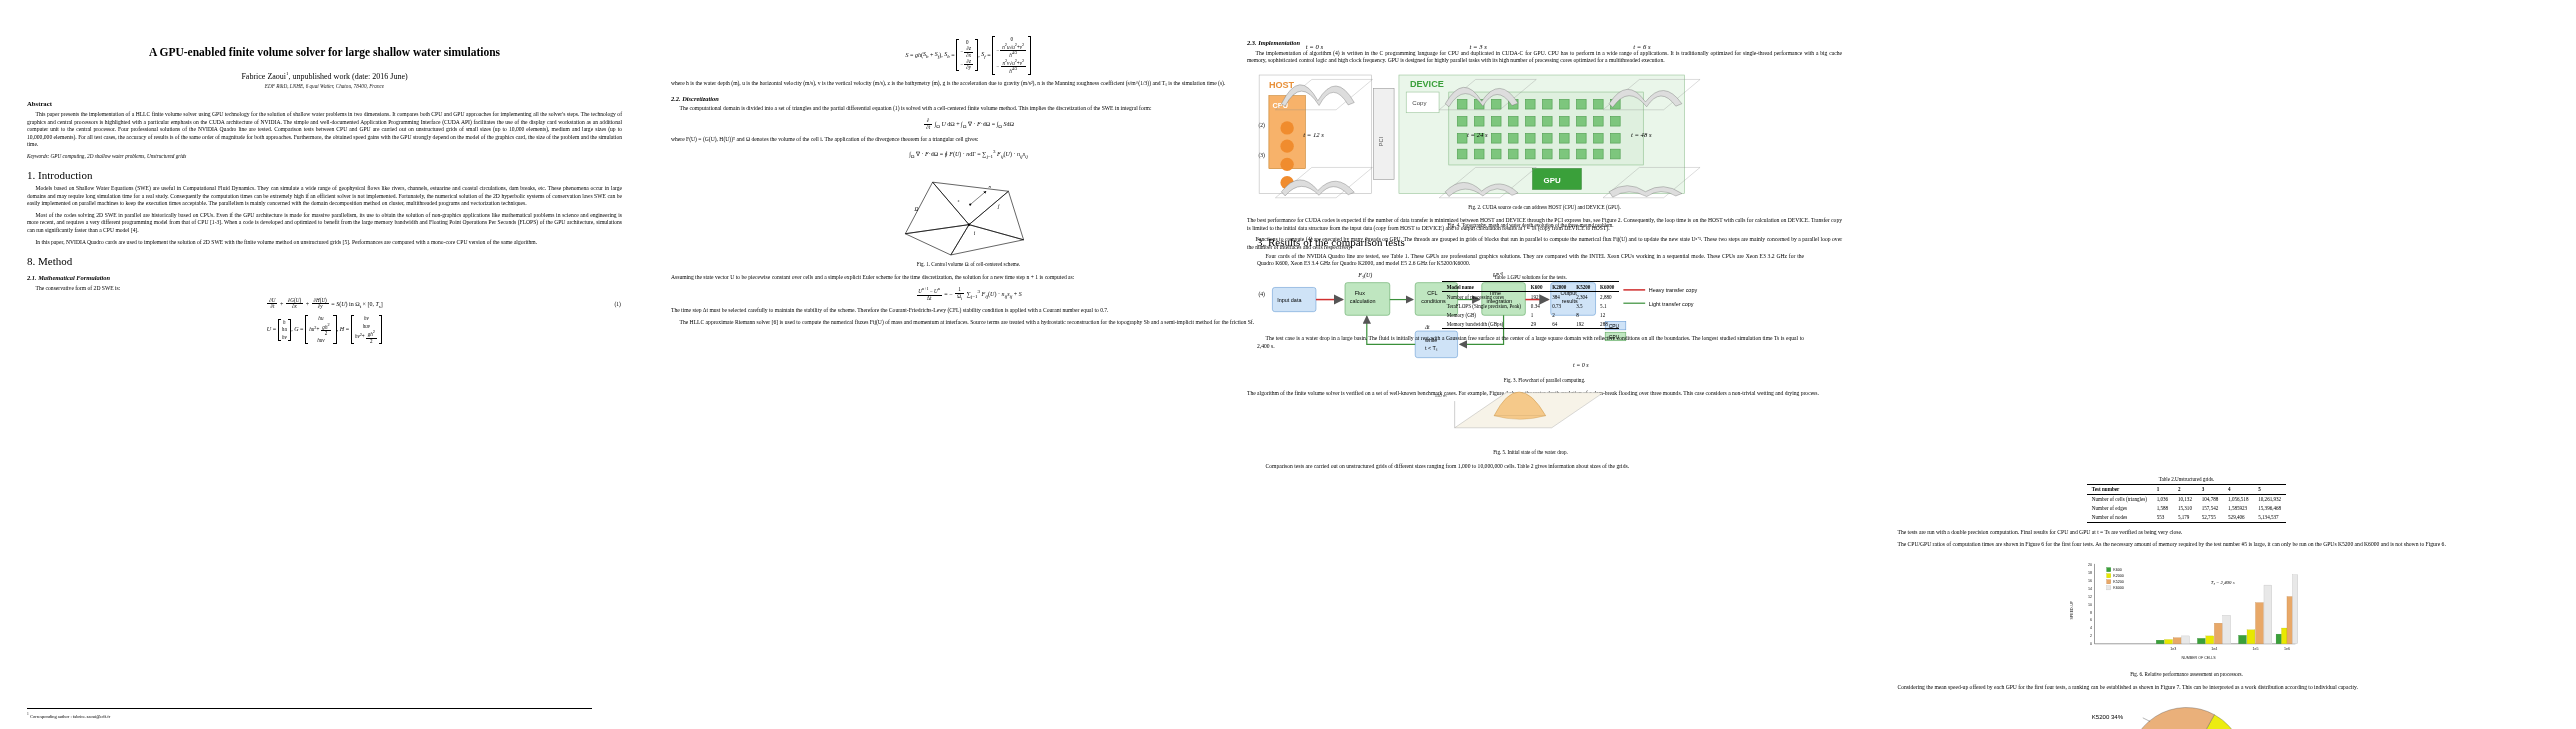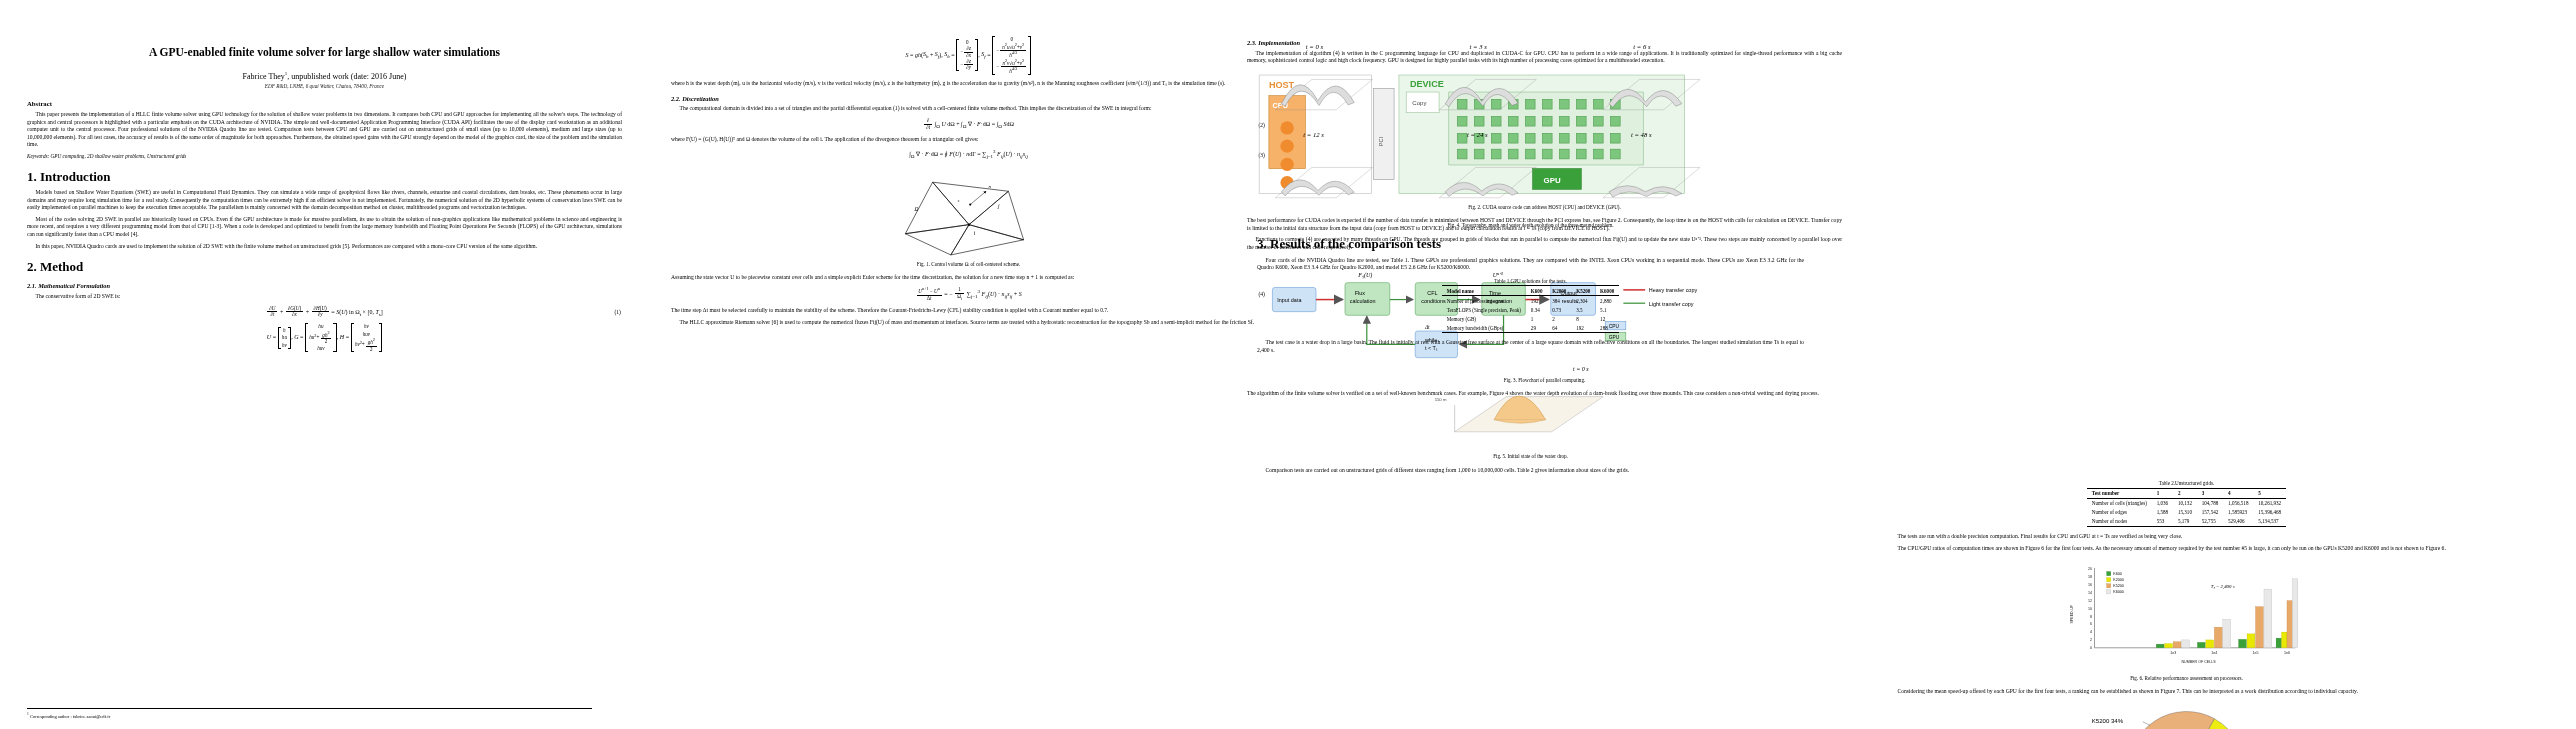--- a/index.html
+++ b/index.html
@@ -5,21 +5,21 @@
   html,body{margin:0;padding:0;background:#fff;}
   body{width:2576px;height:729px;font-family:"Liberation Serif",serif;color:#000;overflow:hidden;}
   .page{position:relative;width:2576px;height:729px;background:#fff;}
   .col{position:absolute;top:0;width:595px;height:729px;padding:32px 0 0 0;box-sizing:border-box;}
   #col1{left:27px;} #col2{left:671px;} #col3{left:1247px;} #col4{left:1889px;}
   .title{font-size:11.5px;font-weight:bold;text-align:center;line-height:1.3;margin:13.4px 11px 11px 11px;}
   .authors{font-size:8px;text-align:center;margin:3.6px 0 1.8px 0;}
   .authors sup{font-size:4.9px;}
   .affil{font-size:5.2px;font-style:italic;text-align:center;margin:0 0 11px 0;color:#222;}
   .h-abs{font-size:6.7px;font-weight:bold;margin:9.7px 0 4.3px 0;}
-  .h2{font-size:13px;font-weight:bold;margin:8.5px 0 4.3px 0;}
+  .h2{font-size:11px;font-weight:normal;margin:8.5px 0 4.3px 0;}
   .h3{font-size:6.4px;font-weight:bold;font-style:italic;margin:7.3px 0 3.6px 0;}
   p{font-size:5.6px;line-height:1.34;text-align:justify;margin:0 0 4.3px 0;text-indent:8.5px;}
   p.noind{text-indent:0;}
   .kw{font-size:5.2px;font-style:italic;margin:4.9px 0 8.5px 0;text-indent:0;}
   .eq{position:relative;margin:5.5px 0 5.5px 0;min-height:12px;}
   .eq .body{text-align:center;font-size:6px;font-family:"Liberation Serif",serif;}
   .eq .num{position:absolute;right:1.2px;top:50%;transform:translateY(-50%);font-size:5.5px;}
   .it{font-style:italic;}
   .frac{display:inline-block;vertical-align:middle;text-align:center;font-size:5.1px;line-height:1.12;margin:0 1.2px;}
   .frac .n{display:block;border-bottom:0.6px solid #000;padding:0 1.8px;}
@@ -42,34 +42,34 @@
   .center{text-align:center;}
 </style>
 </head>
 <body>
 
 <div class="page">
 
   <div class="col" id="col1">
     <div class="title">A GPU-enabled finite volume solver for large shallow water simulations</div>
     <div class="authors">
-      <span>Fabrice They</span><sup>1</sup><span>, unpublished work (date: 2016 June)</span>
+      <span>Fabrice Zaoui</span><sup>1</sup><span>, unpublished work (date: 2016 June)</span>
     </div>
     <div class="affil">EDF R&amp;D, LNHE, 6 quai Watier, Chatou, 78400, France</div>
 
     <div class="h-abs">Abstract</div>
     <p>This paper presents the implementation of a HLLC finite volume solver using GPU technology for the solution of shallow water problems in two dimensions. It compares both CPU and GPU approaches for implementing all the solver's steps. The technology of graphics and central processors is highlighted with a particular emphasis on the CUDA architecture of NVIDIA. The simple and well-documented Application Programming Interface (CUDA API) facilitates the use of the display card workstation as an additional computer unit to the central processor. Four professional solutions of the NVIDIA Quadro line are tested. Comparison tests between CPU and GPU are carried out on unstructured grids of small sizes (up to 10,000 elements), medium and large sizes (up to 10,000,000 elements). For all test cases, the accuracy of results is of the same order of magnitude for both approaches. Furthermore, the obtained speed gains with the GPU strongly depend on the model of the graphics card, the size of the problem and the simulation time.</p>
     <p class="kw"><span>Keywords:</span> <span>GPU computing, 2D shallow water problems, Unstructured grids</span></p>
 
     <div class="h2">1. Introduction</div>
     <p>Models based on Shallow Water Equations (SWE) are useful in Computational Fluid Dynamics. They can simulate a wide range of geophysical flows like rivers, channels, estuarine and coastal circulations, dam breaks, etc. These phenomena occur in large domains and may require long simulation time for a real study. Consequently the computation times can be extremely high if an efficient solver is not implemented. Fortunately, the numerical solution of the 2D hyperbolic systems of conservation laws SWE can be easily implemented on parallel machines to keep the execution times acceptable. The parallelism is mainly concerned with the domain decomposition method on cluster, multithreaded programs and vectorization techniques.</p>
     <p>Most of the codes solving 2D SWE in parallel are historically based on CPUs. Even if the GPU architecture is made for massive parallelism, its use to obtain the solution of non-graphics applications like mathematical problems in science and engineering is more recent, and requires a very different programming model from that of CPU [1-3]. When a code is developed and optimized to benefit from the large memory bandwidth and Floating Point Operations Per Seconds (FLOPS) of the GPU architecture, simulations can run significantly faster than a CPU model [4].</p>
     <p>In this paper, NVIDIA Quadro cards are used to implement the solution of 2D SWE with the finite volume method on unstructured grids [5]. Performances are compared with a mono-core CPU version of the same algorithm.</p>
 
-    <div class="h2">2. Method</div>
+    <div class="h2">8. Method</div>
     <div class="h3">2.1. Mathematical Formulation</div>
     <p>The conservative form of 2D SWE is:</p>
 
     <div class="eq">
       <div class="body">
         <span class="frac"><span class="n">∂<span class="it">U</span></span><span class="d">∂<span class="it">t</span></span></span>
         +
         <span class="frac"><span class="n">∂<span class="it">G</span>(<span class="it">U</span>)</span><span class="d">∂<span class="it">x</span></span></span>
         +
         <span class="frac"><span class="n">∂<span class="it">H</span>(<span class="it">U</span>)</span><span class="d">∂<span class="it">y</span></span></span>

